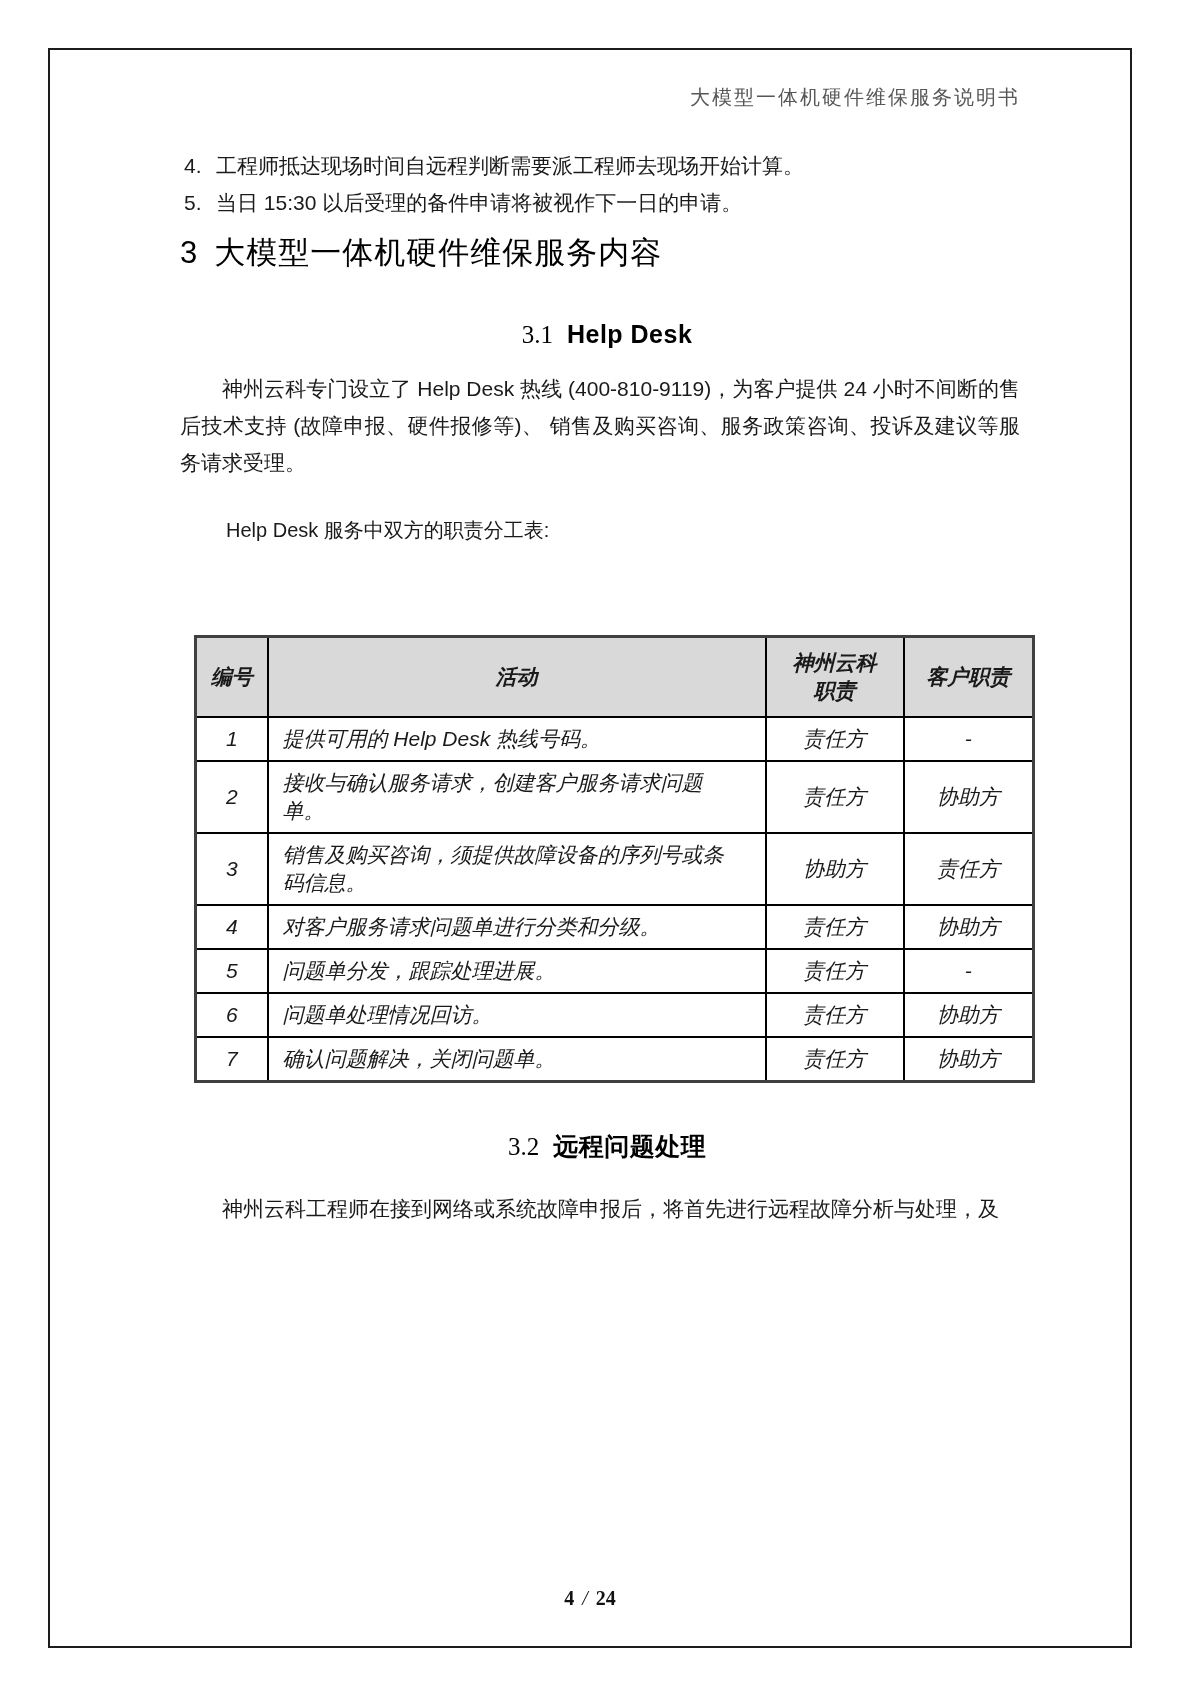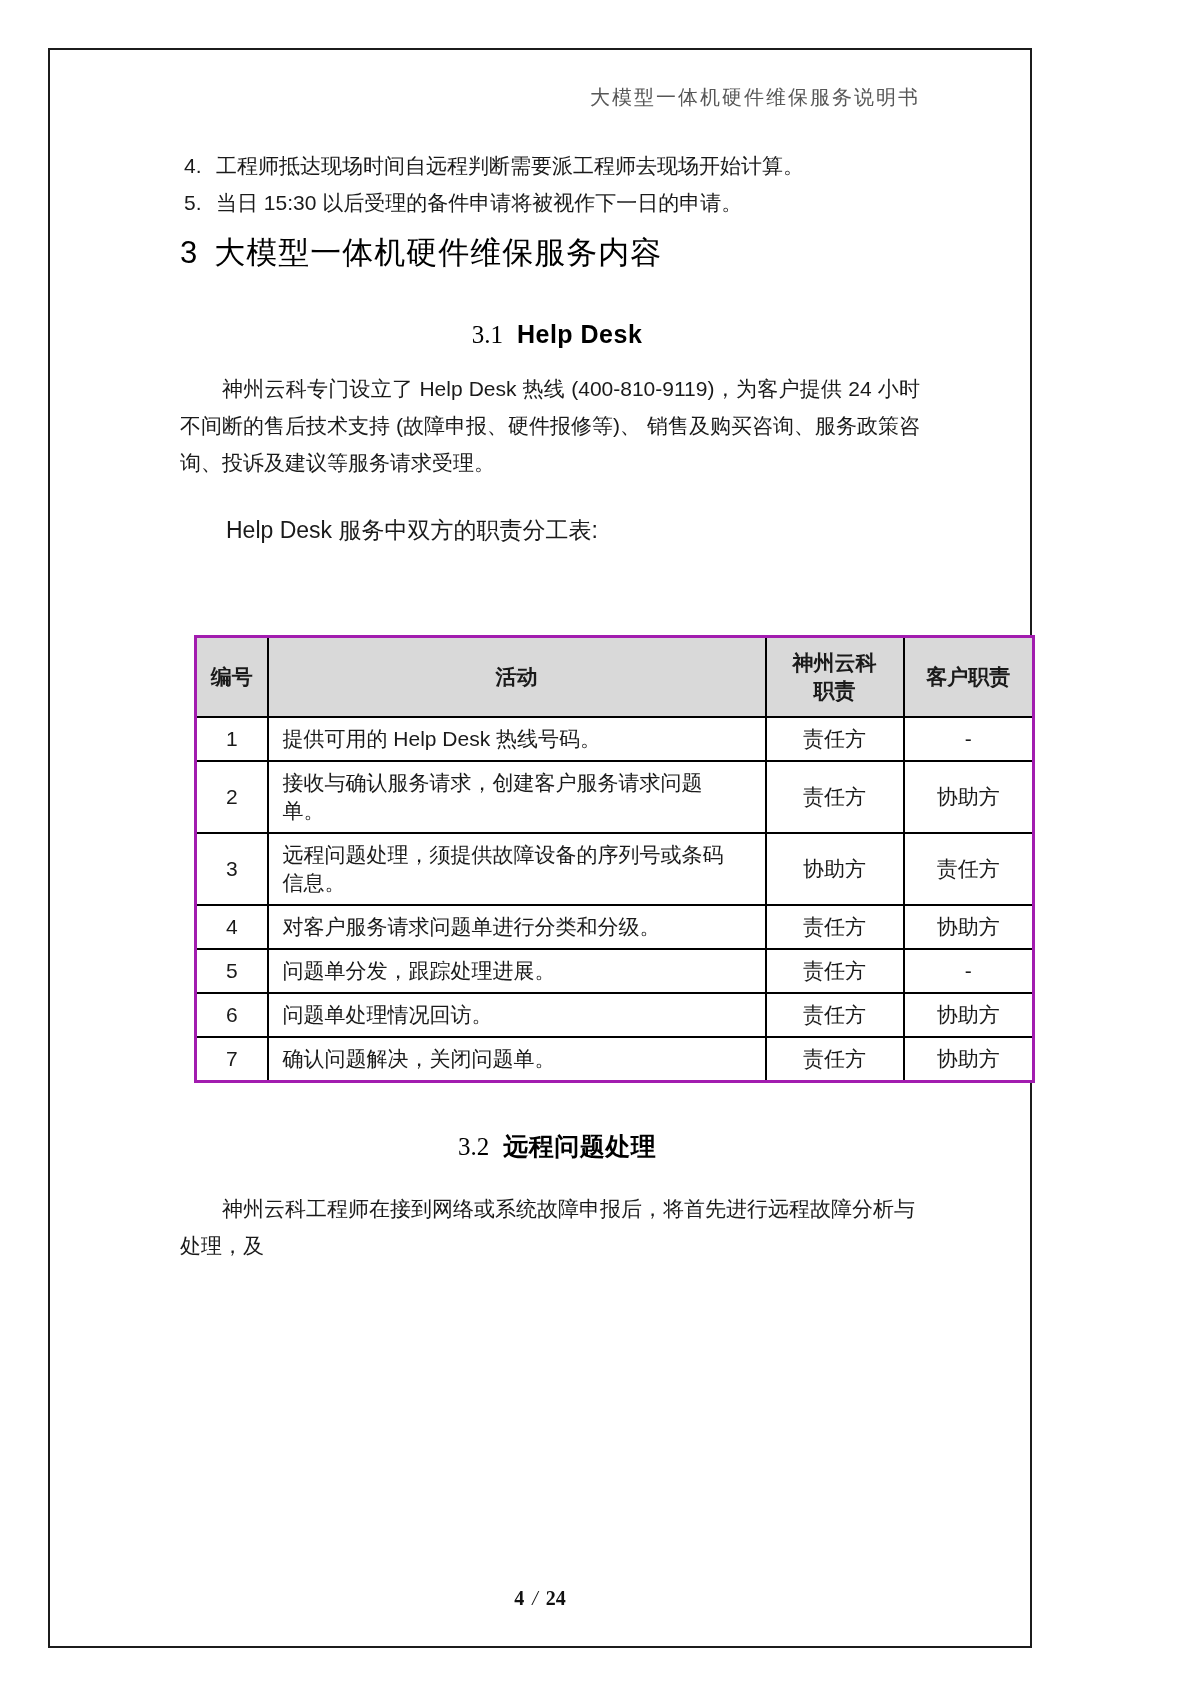--- a/index.html
+++ b/index.html
@@ -6,21 +6,21 @@
   body {
     width:1200px; height:1698px;
     background:#ffffff;
     font-family:"Liberation Sans","DejaVu Sans",sans-serif;
     color:#1f1f1f;
     position:relative;
     overflow:hidden;
   }
   .frame {
     position:absolute; left:48px; top:48px;
-    width:984px; height:1600px;
+    width:1084px; height:1600px;
     border:2px solid #1c1c1c;
     box-sizing:border-box;
   }
   .content {
     position:absolute; left:0; top:0; right:0; bottom:0;
     padding:0 110px 0 130px;
   }
   .doc-header {
     margin-top:34px;
     text-align:right;
@@ -47,29 +47,30 @@
   .sec-h2.second { margin-top:48px; }
   .para {
     margin:20px 0 0 0;
     font-size:21px; line-height:37px;
     text-align:justify;
     text-indent:42px;
     color:#1a1a1a;
   }
   .para.joined { margin-top:0; }
   .para.single { margin-top:28px; text-align:left; }
-  .caption { margin-top:34px; font-size:23px; line-height:30px; text-indent:46px; color:#1a1a1a; }
+  .caption { margin-top:34px; font-size:20px; line-height:30px; text-indent:46px; color:#1a1a1a; }
   table.resp {
     margin:90px 0 0 14px;
     width:838px;
     border-collapse:collapse;
-    border:3px solid #a21caf;
+    border:3px solid #404040;
     font-size:21px;
     color:#1a1a1a;
     table-layout:fixed;
+    font-style:italic;
   }
   table.resp th, table.resp td { border:2px solid #000; box-sizing:border-box; }
   table.resp th {
     background:#d9d9d9;
     padding:11px 4px;
     line-height:28px;
     font-weight:bold;
     text-align:center;
     white-space:pre-line;
     vertical-align:middle;
@@ -145,21 +146,21 @@
           <td>-</td>
         </tr>
         <tr>
           <td>2</td>
           <td class="activity">接收与确认服务请求，创建客户服务请求问题单。</td>
           <td>责任方</td>
           <td>协助方</td>
         </tr>
         <tr>
           <td>3</td>
-          <td class="activity">远程问题处理，须提供故障设备的序列号或条码信息。</td>
+          <td class="activity">销售及购买咨询，须提供故障设备的序列号或条码信息。</td>
           <td>协助方</td>
           <td>责任方</td>
         </tr>
         <tr>
           <td>4</td>
           <td class="activity">对客户服务请求问题单进行分类和分级。</td>
           <td>责任方</td>
           <td>协助方</td>
         </tr>
         <tr>

